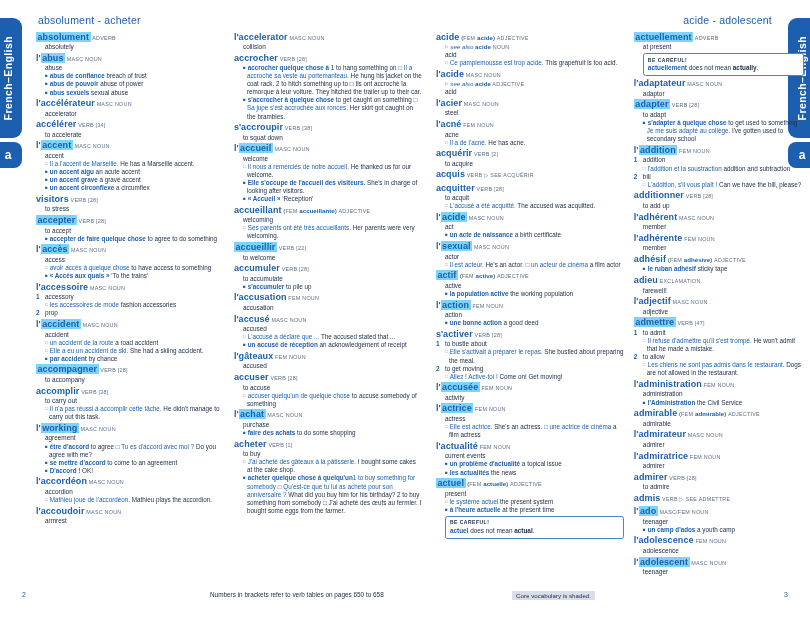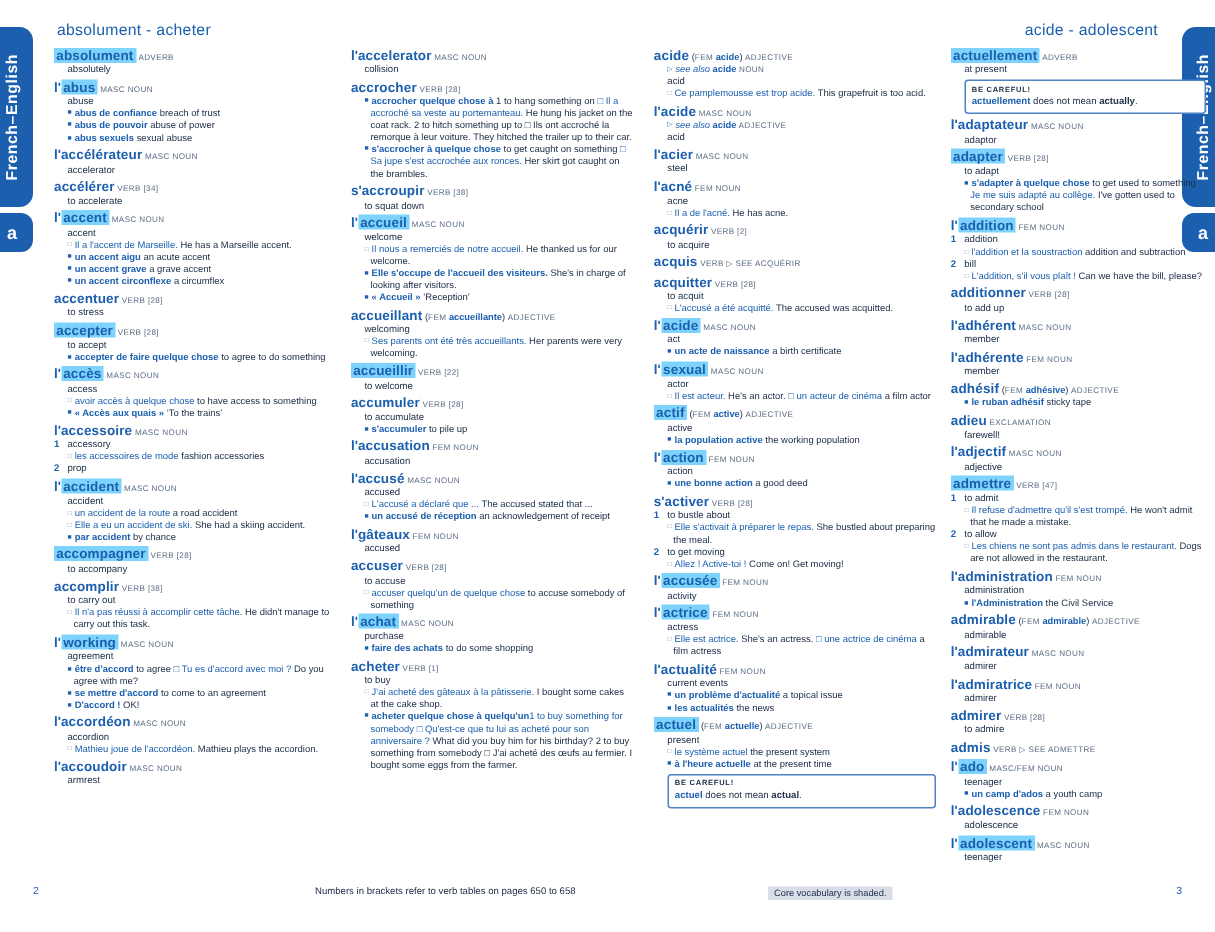--- a/index.html
+++ b/index.html
@@ -274,21 +274,21 @@
         </div>
         <div class="entry">
           <div class="hw-line"><span class="art">l'</span><span class="hw shaded">accent</span> <span class="gram">MASC NOUN</span></div>
           <div class="trans">accent</div>
           <div class="ex bullet-op"><span class="fr">Il a l'accent de Marseille.</span><span> He has a Marseille accent.</span></div>
           <div class="ex bullet-sq"><span class="fr-b">un accent aigu</span><span> an acute accent</span></div>
           <div class="ex bullet-sq"><span class="fr-b">un accent grave</span><span> a grave accent</span></div>
           <div class="ex bullet-sq"><span class="fr-b">un accent circonflexe</span><span> a circumflex</span></div>
         </div>
         <div class="entry">
-          <div class="hw-line"><span class="hw">accentuer</span> <span class="gram">VERB [28]</span></div>
+          <div class="hw-line"><span class="hw">visitors</span> <span class="gram">VERB [28]</span></div>
           <div class="trans">to stress</div>
         </div>
         <div class="entry">
           <div class="hw-line"><span class="hw shaded">accepter</span> <span class="gram">VERB [28]</span></div>
           <div class="trans">to accept</div>
           <div class="ex bullet-sq"><span class="fr-b">accepter de faire quelque chose</span><span> to agree to do something</span></div>
         </div>
         <div class="entry">
           <div class="hw-line"><span class="art">l'</span><span class="hw shaded">accès</span> <span class="gram">MASC NOUN</span></div>
           <div class="trans">access</div>

